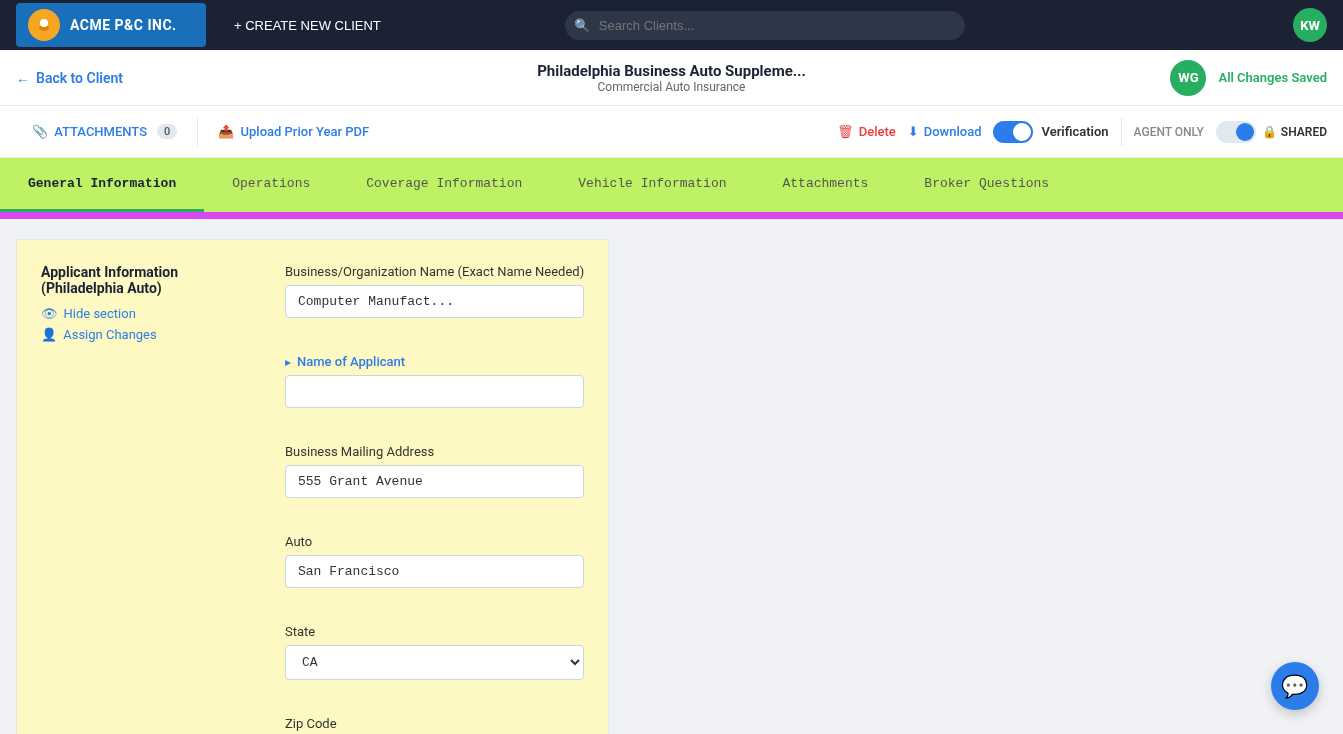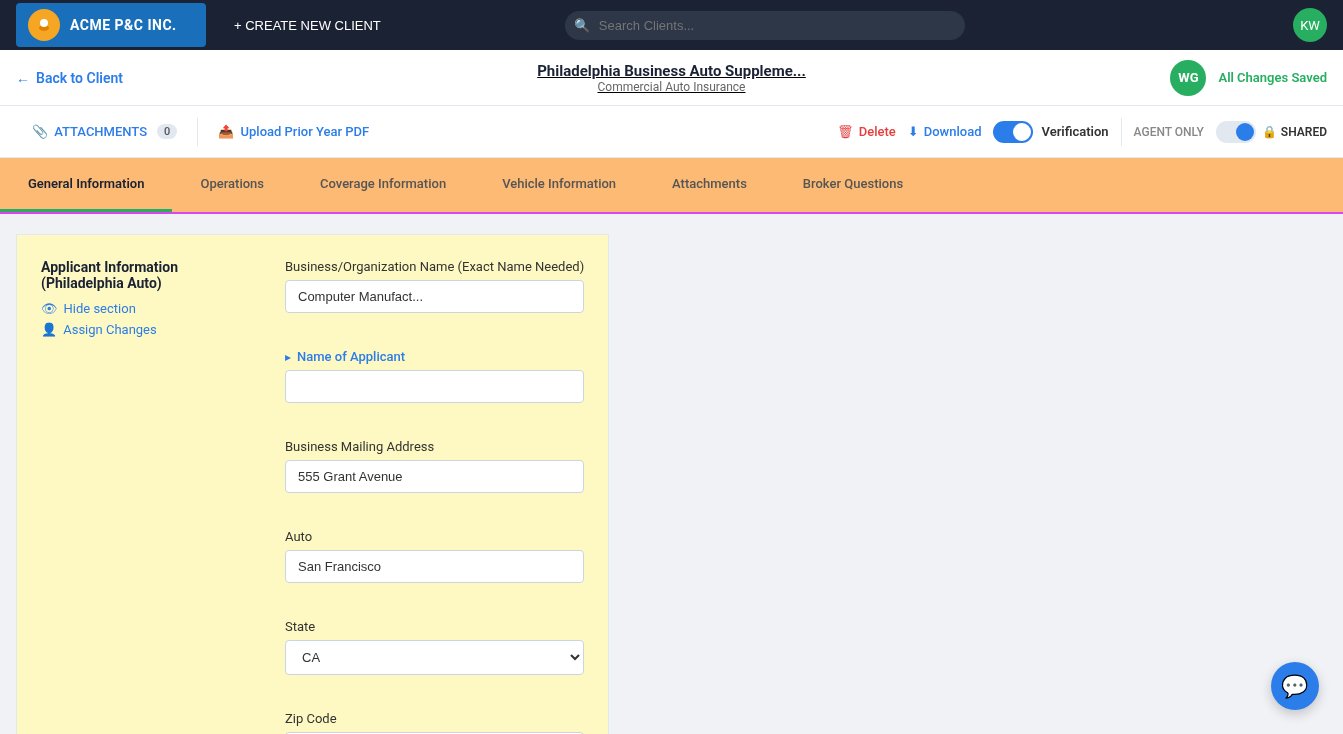--- a/index.html
+++ b/index.html
@@ -80,21 +80,21 @@
     }
     .user-avatar-kw {
       width: 34px;
       height: 34px;
       background: #27ae60;
       border-radius: 50%;
       display: flex;
       align-items: center;
       justify-content: center;
       color: white;
-      font-weight: 400;
+      font-weight: 700;
       font-size: 13px;
       margin-left: auto;
     }
 
     
     .subheader {
       background: white;
       height: 56px;
       display: flex;
       align-items: center;
@@ -110,21 +110,20 @@
       font-weight: 600;
       font-size: 14px;
       cursor: pointer;
       text-decoration: none;
     }
     .doc-title-area {
       position: absolute;
       left: 50%;
       transform: translateX(-50%);
       text-align: center;
-      text-decoration: underline;
     }
     .doc-title {
       font-weight: 700;
       font-size: 15px;
       color: #1a2233;
     }
     .doc-subtitle {
       font-size: 12px;
       color: #666;
     }
@@ -271,24 +270,25 @@
       display: flex;
       align-items: center;
       gap: 4px;
     }
     .lock-icon-blue {
       color: #2b7de9;
     }
 
     
     .tabs-row {
-      background: #fdba74;
-      display: flex;
-      border-bottom: 2px solid #d946ef;
+      background: #bef264;
+      display: flex;
+      border-bottom: 7px solid #d946ef;
       padding: 0 0;
+      font-family: Liberation Mono, monospace;
     }
     .tab {
       padding: 18px 28px;
       font-size: 13px;
       color: #555;
       cursor: pointer;
       border-bottom: 3px solid transparent;
       white-space: nowrap;
       font-weight: 500;
     }
@@ -339,20 +339,21 @@
     .field-input {
       width: 100%;
       max-width: 340px;
       padding: 8px 12px;
       border: 1px solid #cbd5e0;
       border-radius: 4px;
       font-size: 13px;
       color: #333;
       background: white;
       outline: none;
+      font-family: Liberation Mono, monospace;
     }
     .name-applicant-row {
       display: flex;
       align-items: center;
       gap: 6px;
       margin-bottom: 6px;
     }
     .chevron-icon {
       color: #2b7de9;
       font-size: 12px;

